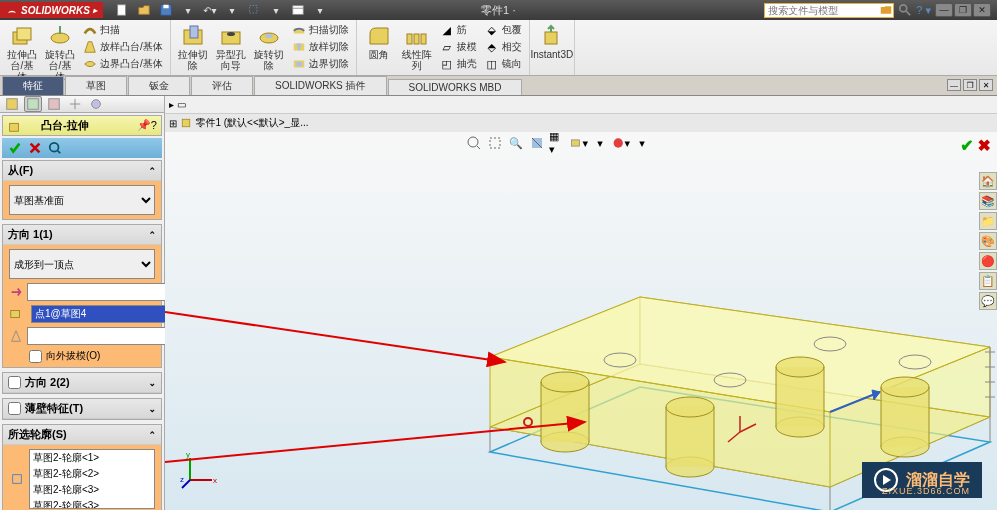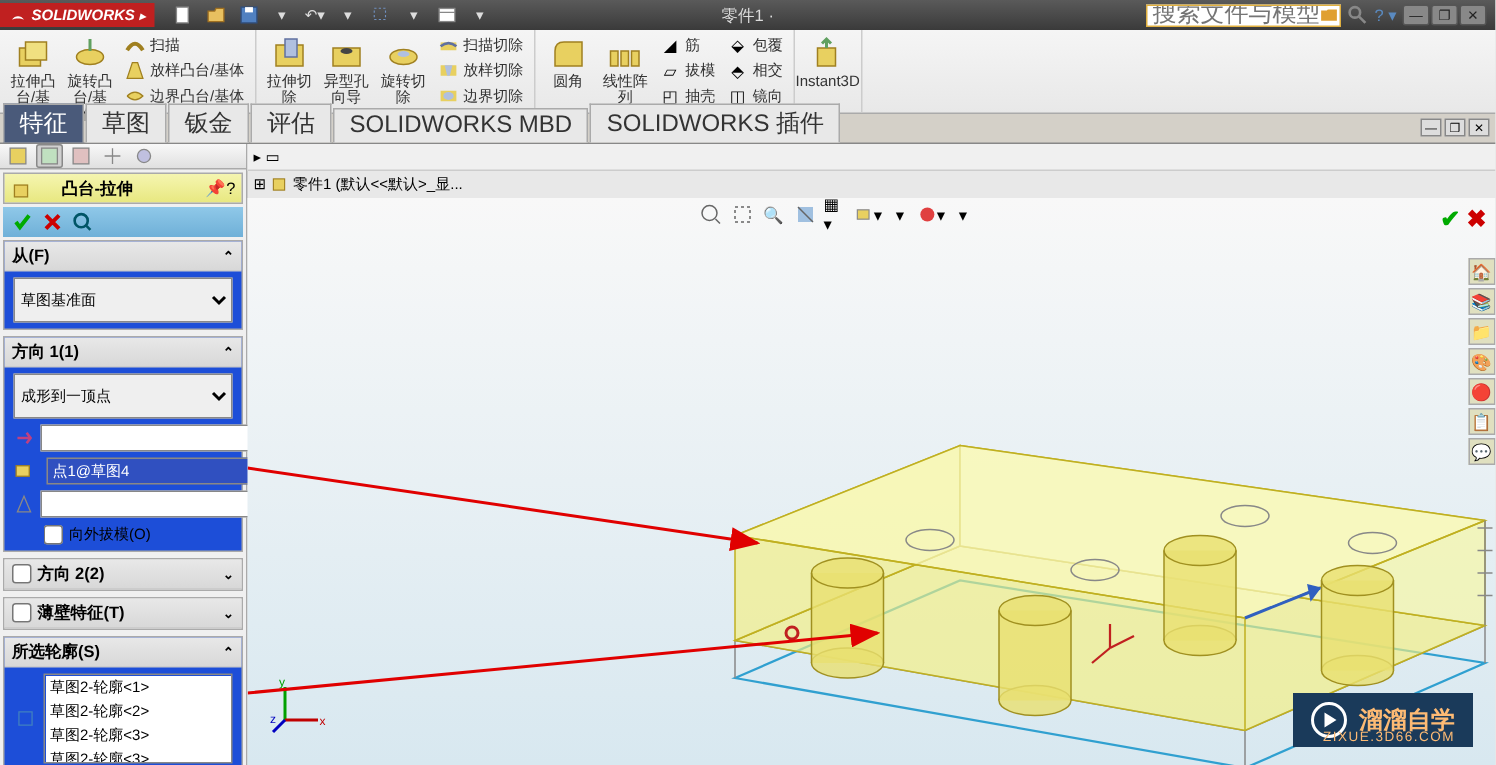--- a/index.html
+++ b/index.html
@@ -5,53 +5,53 @@
   * { box-sizing: border-box; margin: 0; padding: 0; }
   body { font-family: "Microsoft YaHei", Arial, sans-serif; font-size: 11px; background: #e8e8e8; width: 997px; height: 510px; overflow: hidden; position: relative; }
   
   .titlebar { height: 20px; background: linear-gradient(#5a5a5a,#3a3a3a); display: flex; align-items: center; color: #fff; }
   .titlebar .logo { background: #c02020; padding: 2px 6px; font-weight: bold; font-style: italic; font-size: 10px; display:flex; align-items:center; gap:3px;}
   .titlebar .logo svg { width:12px; height:12px;}
   .titlebar .qa { display:flex; gap:4px; margin-left:10px; align-items:center; }
   .titlebar .qa span { width:18px; height:16px; display:flex; align-items:center; justify-content:center; color:#ddd; font-size:10px;}
   .titlebar .doc { position:absolute; left:50%; transform:translateX(-50%); color:#ddd; font-size:11px; }
   .titlebar .search { margin-left:auto; margin-right:6px; display:flex; align-items:center; gap:4px;}
-  .titlebar .search input { width:130px; height:15px; font-size:16px; padding:0 14px 0 3px; background:#fff; border:1px solid #e0b040; }
+  .titlebar .search input { width:130px; height:15px; font-size:10px; padding:0 14px 0 3px; background:#fff; border:1px solid #e0b040; }
   .titlebar .search .sbox { position:relative; }
   .titlebar .search .sbox svg { position:absolute; right:2px; top:1px; }
   .titlebar .wbtns { display:flex; gap:1px; }
   .titlebar .wbtns span { width:18px; height:14px; background:#888; border:1px solid #555; border-radius:2px; display:flex; align-items:center; justify-content:center; color:#222; font-size:9px;}
   
   .ribbon { height: 56px; background: linear-gradient(#f5f5f5,#e8e8e8); border-bottom:1px solid #aaa; display:flex; }
   .rgrp { border-right:1px solid #ccc; padding:2px 4px; display:flex; gap:2px; align-items:flex-start;}
   .rbtn-lg { width:36px; display:flex; flex-direction:column; align-items:center; gap:1px; padding:2px; cursor:pointer;}
   .rbtn-lg .ic { width:26px; height:24px; display:flex; align-items:center; justify-content:center;}
   .rbtn-lg .lbl { font-size:10px; text-align:center; line-height:11px; color:#333;}
   .rcol { display:flex; flex-direction:column; gap:1px; justify-content:center;}
   .rbtn-sm { display:flex; align-items:center; gap:3px; padding:1px 3px; cursor:pointer; height:16px;}
   .rbtn-sm .ic { width:14px; height:14px; display:flex; align-items:center; justify-content:center;}
   .rbtn-sm .lbl { font-size:10px; color:#333; white-space:nowrap;}
   
   .tabbar { height:20px; background:#d4d0c8; border-bottom:1px solid #888; display:flex; align-items:flex-end; padding-left:2px;}
-  .tab { padding:2px 10px; font-size:16px; background:#e8e8e8; border:1px solid #aaa; border-bottom:none; margin-right:1px; cursor:pointer; color:#333;}
+  .tab { padding:2px 20px; font-size:10px; background:#e8e8e8; border:1px solid #aaa; border-bottom:none; margin-right:1px; cursor:pointer; color:#333;}
   .tab.active { background:#4a5a7a; color:#fff; }
   
   .main { display:flex; height:414px; }
   
   .leftpanel { width:165px; background:#f0f0f0; border-right:1px solid #aaa; display:flex; flex-direction:column;}
   .lp-tabs { height:20px; background:linear-gradient(#f8f8f8,#e0e0e0); border-bottom:1px solid #aaa; display:flex; align-items:center; padding:0 3px; gap:3px;}
   .lp-tabs span { width:18px; height:16px; display:flex; align-items:center; justify-content:center; border:1px solid transparent; cursor:pointer;}
   .lp-tabs span.active { border:1px solid #888; background:#d0d0d0; border-radius:2px;}
   
   .feat-hdr { background:linear-gradient(#f5f5b0,#e8e880); border:1px solid #aaa; margin:2px; padding:2px 4px; display:flex; align-items:center; gap:20px; font-size:11px; font-weight:bold;}
   .feat-hdr .q { margin-left:auto; font-weight:normal; cursor:pointer;}
   .conf-row { display:flex; gap:6px; padding:3px 6px; align-items:center; background:linear-gradient(#8fc8e8,#6fb0d8); margin:0 2px;}
   .conf-row span, .conf-row svg { cursor:pointer; }
   
-  .section { margin:2px; border:1px solid #aaa; background:#1d4ed8;}
+  .section { margin:2px; border:1px solid #aaa; background:#fdba74;}
   .sec-hdr { background:linear-gradient(#e8e8e8,#d8d8d8); padding:2px 5px; font-size:11px; font-weight:bold; display:flex; align-items:center; cursor:pointer; border-bottom:1px solid #ccc;}
   .sec-hdr .chev { margin-left:auto; font-size:9px;}
   .sec-body { padding:4px 6px; display:flex; flex-direction:column; gap:4px;}
   select.full { width:100%; font-size:10px; height:30px; border:1px solid #888;}
   .inp-row { display:flex; align-items:center; gap:4px;}
   .inp-row .ic { width:16px; height:16px; display:flex; align-items:center; justify-content:center;}
   .inp-row input { flex:1; height:18px; font-size:10px; border:1px solid #888; padding:0 3px;}
   .inp-row input.sel { background:#3050c0; color:#fff;}
   .inp-row .sw { width:16px; height:16px; }
   .chk-row { display:flex; align-items:center; gap:4px; margin-left:20px; font-size:10px;}
@@ -309,22 +309,22 @@
         <div class="lbl">Instant3D</div>
       </div>
   </div>
 </div>
 
 <div class="tabbar">
   <div class="tab active">特征</div>
   <div class="tab">草图</div>
   <div class="tab">钣金</div>
   <div class="tab">评估</div>
+  <div class="tab">SOLIDWORKS 插件</div>
   <div class="tab">SOLIDWORKS MBD</div>
-  <div class="tab">SOLIDWORKS 插件</div>
 </div>
 
 <div class="main">
 
   <div class="leftpanel">
     <div class="lp-tabs">
       <span>
           <svg width="14" height="14" viewBox="0 0 16 16">
             <rect x="2" y="2" width="12" height="12" fill="#e8d060" stroke="#888"></rect>
           </svg>

